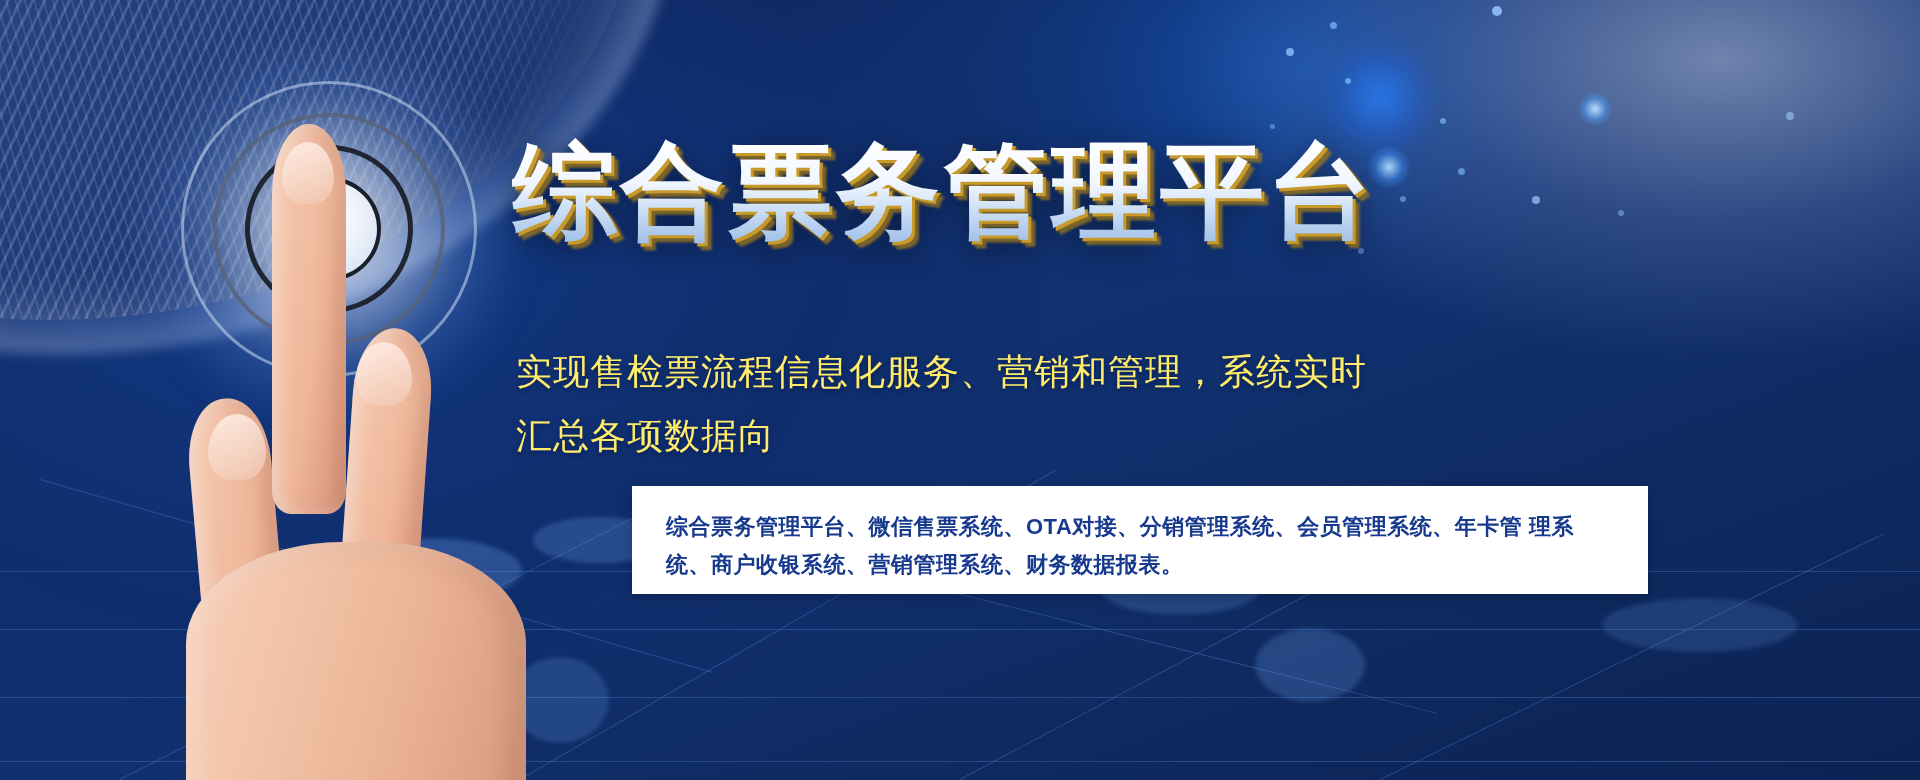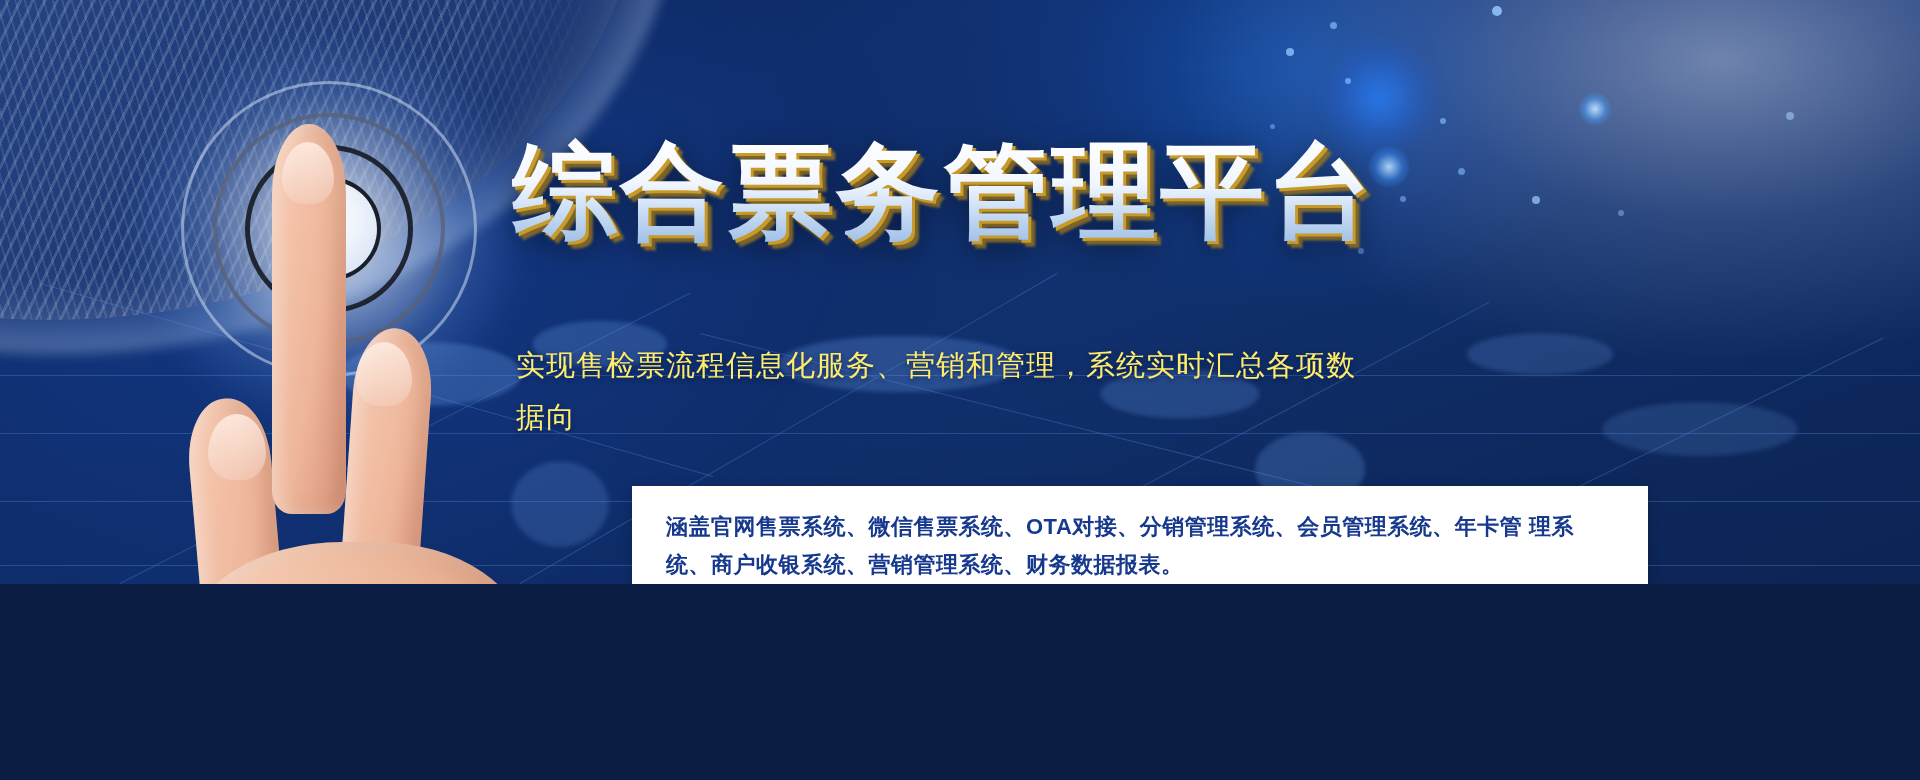--- a/index.html
+++ b/index.html
@@ -1,20 +1,20 @@
 <!DOCTYPE html>
 <html><head>
 <meta charset="utf-8">
 <style>
   html,body{margin:0;padding:0;background:#0b1d42;}
   *{box-sizing:border-box;}
 
   .banner{
     position:relative;
-    width:1920px;height:584px;
+    width:1920px;height:780px;
     overflow:hidden;
     font-family:"Liberation Sans","DejaVu Sans",sans-serif;
     background:
       radial-gradient(ellipse 760px 420px at 1720px 60px, rgba(205,214,235,0.50) 0%, rgba(150,170,215,0.22) 38%, rgba(30,70,150,0.0) 72%),
       radial-gradient(ellipse 420px 300px at 1300px 70px, rgba(24,110,230,0.45) 0%, rgba(20,80,190,0.12) 55%, rgba(12,40,110,0) 80%),
       radial-gradient(ellipse 900px 700px at 300px 200px, rgba(20,62,150,0.55) 0%, rgba(10,34,96,0.20) 60%, rgba(8,26,78,0) 85%),
       linear-gradient(160deg,#0d2355 0%,#113171 28%,#10306e 55%,#0e2a60 75%,#0c2354 100%);
   }
 
   
@@ -120,21 +120,21 @@
     font-size:104px;line-height:1.06;font-weight:700;letter-spacing:4px;
     font-family:"DejaVu Serif","Liberation Serif",serif;
     color:#e9f1fb;
     background:linear-gradient(180deg,#ffffff 0%,#f2f7ff 42%,#c8dcf4 70%,#9dbde6 100%);
     -webkit-background-clip:text;background-clip:text;-webkit-text-fill-color:transparent;
     filter:drop-shadow(3px 3px 0 #c79a2a) drop-shadow(4px 4px 1px rgba(160,120,25,.75)) drop-shadow(0 6px 14px rgba(0,0,0,.35));
     white-space:nowrap;
   }
   .subtitle{
     position:absolute;left:516px;top:340px;width:860px;
-    font-size:29px;line-height:1.78;letter-spacing:1px;
+    font-size:36px;line-height:1.78;letter-spacing:1px;
     font-family:"DejaVu Serif","Liberation Serif",serif;
     color:#ffec6b;
     text-shadow:0 2px 5px rgba(0,20,70,.65);
   }
   .infobox{
     position:absolute;left:632px;top:486px;width:1016px;height:108px;
     background:#ffffff;
     box-shadow:0 3px 12px rgba(0,0,0,.22);
   }
   .infobox p{
@@ -204,18 +204,18 @@
   </div>
 
   <div class="title">综合票务管理平台</div>
 
   <div class="subtitle">
     <div>实现售检票流程信息化服务、营销和管理，系统实时汇总各项数据向</div>
   </div>
 
   <div class="infobox">
     <p>
-      <span>涵盖官网售票系统、微信售票系统、OTA对接、分销管理系统、会员管理系统、年卡管</span>
+      <span>综合票务管理平台、微信售票系统、OTA对接、分销管理系统、会员管理系统、年卡管</span>
       <span>理系统、商户收银系统、营销管理系统、财务数据报表。</span>
     </p>
   </div>
 
 </div>
 
 </body></html>

